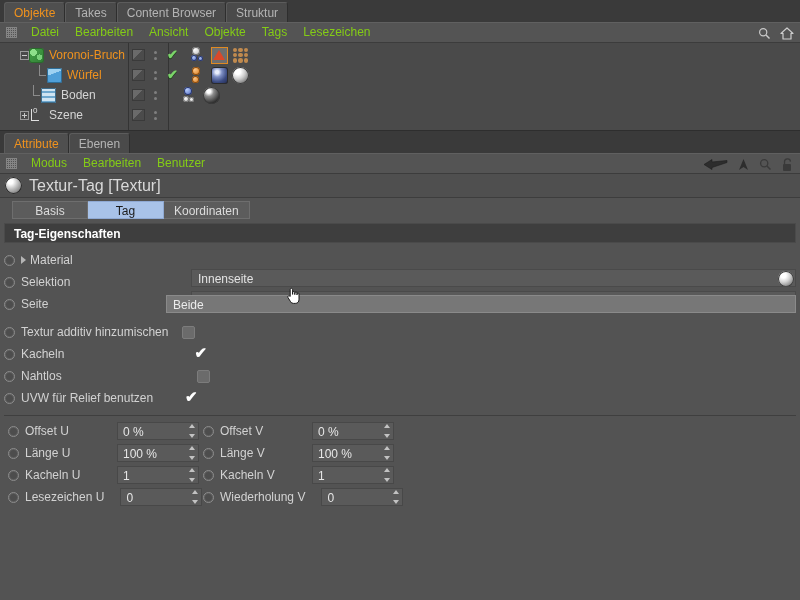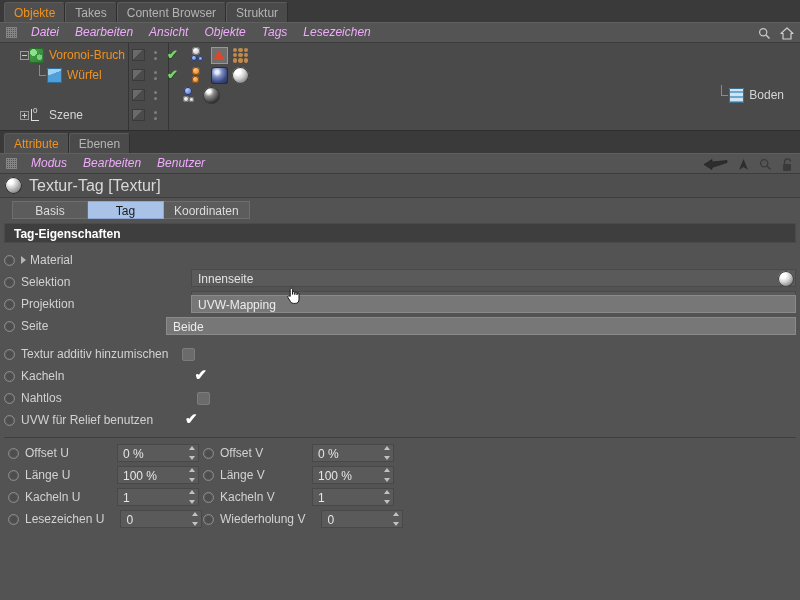--- a/index.html
+++ b/index.html
@@ -50,21 +50,21 @@
   .grip {
     width: 11px; height: 11px; margin: 0 6px 0 2px;
     background-image:
       linear-gradient(to right, #8e8e8e 1px, transparent 1px),
       linear-gradient(to bottom, #8e8e8e 1px, transparent 1px);
     background-size: 2px 2px;
     opacity: .85;
   }
   .menuitem {
     padding: 0 8px; height: 21px; line-height: 21px;
-    color: #f0abfc; font-size: 12px; white-space: nowrap; cursor: default; font-style: italic;
+    color: #84cc16; font-size: 12px; white-space: nowrap; cursor: default;
   }
   .menubar .right-icons {
     position: absolute; right: 6px; top: 0; height: 21px;
     display: flex; align-items: center; gap: 9px;
   }
 
   
   #objmgr {
     background: #4a4a4a;
     height: 88px;
@@ -419,21 +419,21 @@
           <div class="check" style="margin-left:10px;">✔</div>
           <div class="tagslot tag-dots-small tag-orange" style="margin-left:13px;">
             <i class="d" style="left:1px; top:0; width:8px; height:8px;"></i>
             <i class="d" style="left:1px; top:9px; width:7px; height:7px;"></i>
           </div>
           <div class="tagslot tag-texture" style="margin-left:3px;"></div>
           <div class="tagslot tag-mat-sphere" style="margin-left:4px;"></div>
         </div>
       </div>
 
-      <div class="obj-row" style="top: 42px; position: absolute; left: 0px; right: 16px; justify-content: flex-end;">
+      <div class="obj-row" style="top: 42px; position: absolute; left: 0px; right: 16px;">
         <div class="treeline" style="margin-left:8px;"></div>
         <div class="ico ico-floor"></div>
         <div class="obj-name unsel">Boden</div>
         <div class="obj-cols" style="right:0; width:672px; left:128px; padding-left:4px;">
           <div class="layerbox"></div>
           <div class="dots2" style="margin-left:8px;">
               <i></i>
               <i></i>
             </div>
           <div class="tagslot tag-dots-small" style="margin-left:26px;">
@@ -528,28 +528,20 @@
 
       <div class="prop-row">
         <div class="bullet"></div>
         <div class="lbl">Selektion</div>
         <div class="dotfill"></div>
         <div class="field link" style="width:605px;">
           <span>Innenflächen</span>
         </div>
       </div>
 
-      <div class="prop-row">
-        <div class="bullet"></div>
-        <div class="lbl">Projektion</div>
-        <div class="dotfill"></div>
-        <div class="field combo" style="width:605px;">
-          <span>UVW-Mapping</span>
-        </div>
-      </div>
 
       <div class="prop-row">
         <div class="bullet"></div>
         <div class="lbl">Seite</div>
         <div class="dotfill"></div>
         <div class="field combo" style="width:630px;">
           <span>Beide</span>
         </div>
       </div>
 

